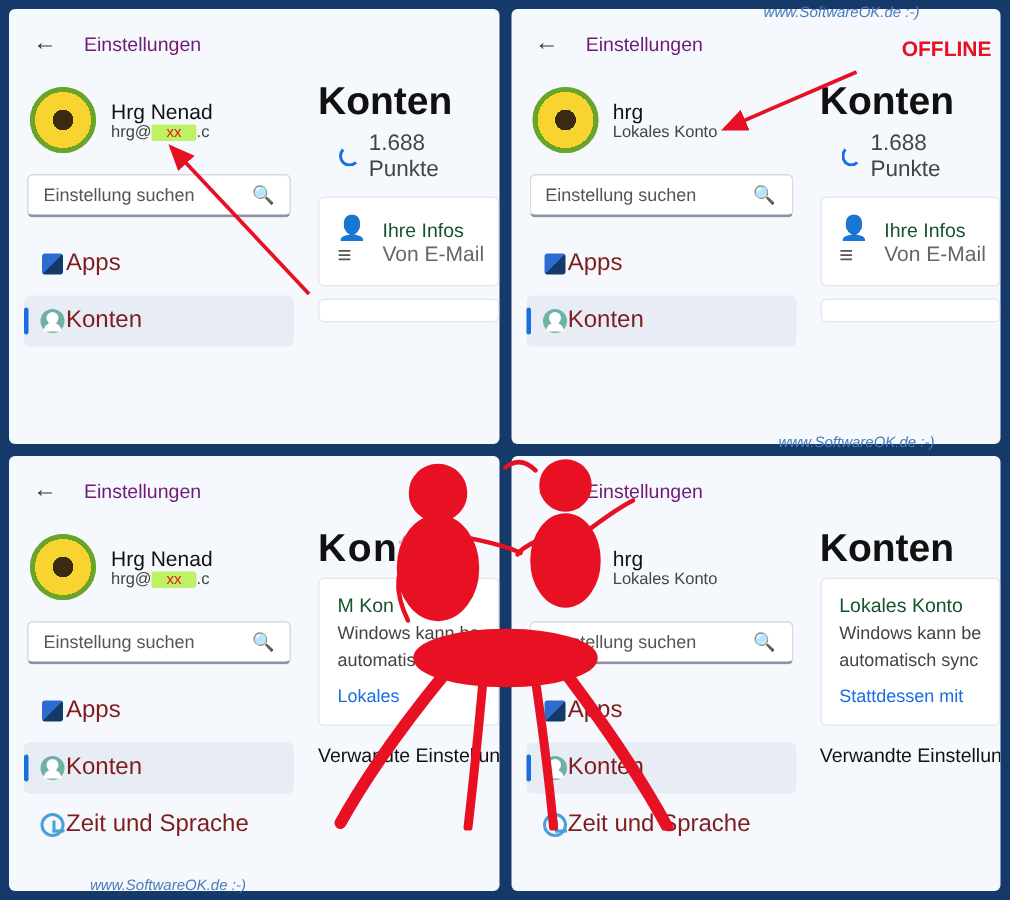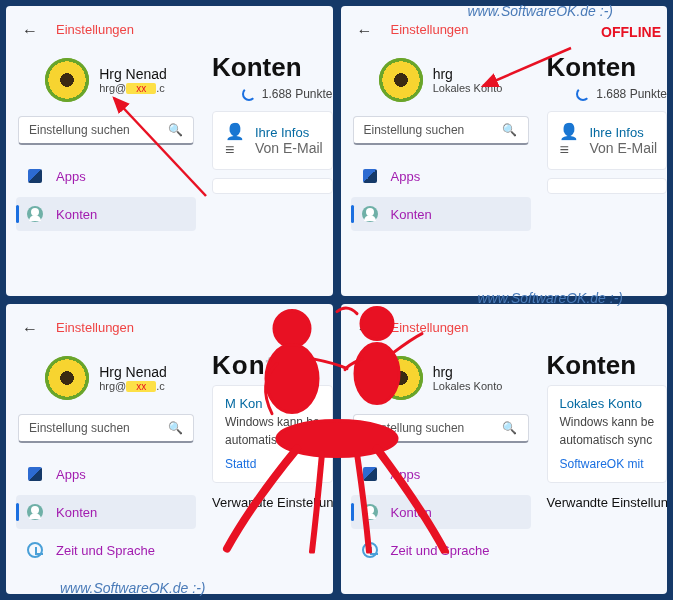--- a/index.html
+++ b/index.html
@@ -7,21 +7,21 @@
       width: 673px;
       height: 600px;
       background: #153968;
       font-family: "Segoe UI", sans-serif;
       position: relative;
       overflow: hidden;
     }
     .watermark {
       position: absolute;
       color: #4a7bb8;
-      font-size: 14px;
+      font-size: 10px;
       font-style: italic;
       z-index: 5;
     }
     .grid {
       display: grid;
       grid-template-columns: 1fr 1fr;
       grid-template-rows: 1fr 1fr;
       gap: 8px;
       padding: 6px;
       height: 100%;
@@ -39,39 +39,38 @@
       align-items: center;
       gap: 18px;
       padding: 14px 16px 6px 16px;
     }
     .back-arrow {
       font-size: 16px;
       color: #333;
     }
     .panel-title {
       font-size: 13px;
-      color: #ef4444;
+      color: #701a75;
     }
     .body-row {
       display: flex;
       flex: 1;
       min-height: 0;
     }
     .left-col {
       width: 200px;
       padding: 8px 10px;
       display: flex;
       flex-direction: column;
     }
     .user-row {
       display: flex;
       align-items: center;
       gap: 10px;
       margin: 6px 4px 14px 4px;
-      justify-content: center;
     }
     .sunflower {
       width: 44px;
       height: 44px;
       border-radius: 50%;
       flex-shrink: 0;
       background: radial-gradient(circle at 50% 50%, #3a2a12 0 18%, #f7d430 18% 60%, #6aa52a 60% 100%);
       box-shadow: inset 0 0 0 2px #6aa52a;
       position: relative;
     }
@@ -88,21 +87,21 @@
       color: #111;
       line-height: 1.2;
       white-space: nowrap;
     }
     .user-sub {
       font-size: 11px;
       color: #444;
       white-space: nowrap;
     }
     .redacted {
-      background: #fde047;
+      background: #bef264;
       color: #e81123;
       padding: 0 10px;
       border-radius: 2px;
       font-size: 10px;
     }
     .search {
       display: flex;
       align-items: center;
       justify-content: space-between;
       background: #fff;
@@ -110,26 +109,25 @@
       border-bottom: 2px solid #8d93a2;
       border-radius: 4px;
       padding: 6px 10px;
       margin: 0 2px 12px 2px;
       font-size: 12px;
       color: #555;
     }
     .nav-item {
       display: flex;
       align-items: center;
-      gap: 12px;
       padding: 8px 10px;
       margin: 2px 0;
       border-radius: 4px;
-      font-size: 13px;
-      color: #a21caf;
+      font-size: 16px;
+      color: #7f1d1d;
       position: relative;
     }
     .nav-item.selected {
       background: #e7ecf5;
     }
     .nav-item.selected:before {
       content: '';
       position: absolute;
       left: 0;
       top: 8px;
@@ -164,21 +162,21 @@
       font-size: 26px;
       font-weight: 600;
       color: #111;
       margin: 2px 0 4px 0;
       white-space: nowrap;
     }
     .points-row {
       display: flex;
       align-items: center;
       gap: 6px;
-      font-size: 12px;
+      font-size: 15px;
       color: #444;
       margin-bottom: 10px;
       padding-left: 14px;
       justify-content: flex-end;
     }
     .spinner {
       width: 14px;
       height: 14px;
       border: 2px solid #1a6fe0;
       border-top-color: transparent;
@@ -196,21 +194,21 @@
       display: flex;
       align-items: center;
       gap: 12px;
     }
     .card-row .ic {
       width: 18px;
       color: #555;
     }
     .card-title {
       font-size: 13px;
-      color: #0369a1;
+      color: #14532d;
     }
     .card-sub {
       font-size: 14px;
       color: #666;
       white-space: nowrap;
     }
     .card-sub2 {
       font-size: 12px;
       color: #444;
       margin-top: 4px;
@@ -412,21 +410,21 @@
             </span>
           <span>Zeit und Sprache</span>
         </div>
       </div>
       <div class="right-col">
         <div class="big-title" style="letter-spacing:1px;">Kon<span style="opacity:0.2">te</span>n</div>
         <div class="card">
           <div class="card-title">M            Kon</div>
           <div class="card-sub2"><span>Windows kann be</span></div>
           <div class="card-sub2"><span>automatisch sync</span></div>
-          <span class="link-blue">Stattd</span>
+          <span class="link-blue">Lokales</span>
         </div>
         <div class="section-label">Verwandte Einstellungen</div>
       </div>
     </div>
   </div>
 
   <div class="panel">
     <div class="panel-header">
       <span class="back-arrow">←</span>
       <span class="panel-title">Einstellungen</span>
@@ -460,21 +458,21 @@
             </span>
           <span>Zeit und Sprache</span>
         </div>
       </div>
       <div class="right-col">
         <div class="big-title">Konten</div>
         <div class="card">
           <div class="card-title">Lokales Konto</div>
           <div class="card-sub2"><span>Windows kann be</span></div>
           <div class="card-sub2"><span>automatisch sync</span></div>
-          <span class="link-blue">SoftwareOK mit</span>
+          <span class="link-blue">Stattdessen mit</span>
         </div>
         <div class="section-label">Verwandte Einstellungen</div>
       </div>
     </div>
   </div>
 
 </div>
 
 <svg class="overlay-cartoon" viewBox="0 0 280 280">
   <g fill="#e81123" stroke="#e81123" stroke-width="3">

